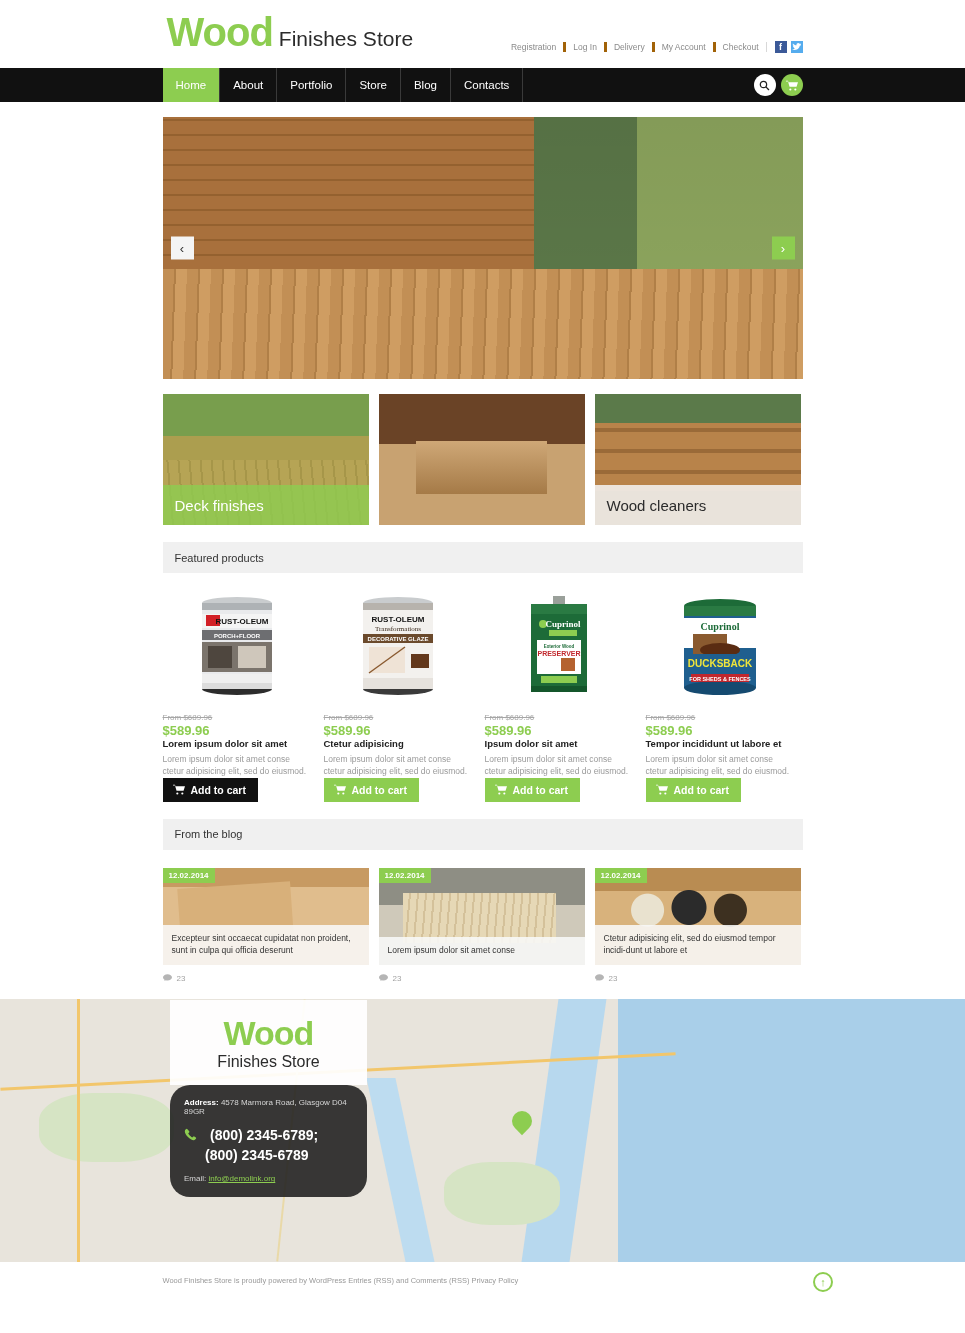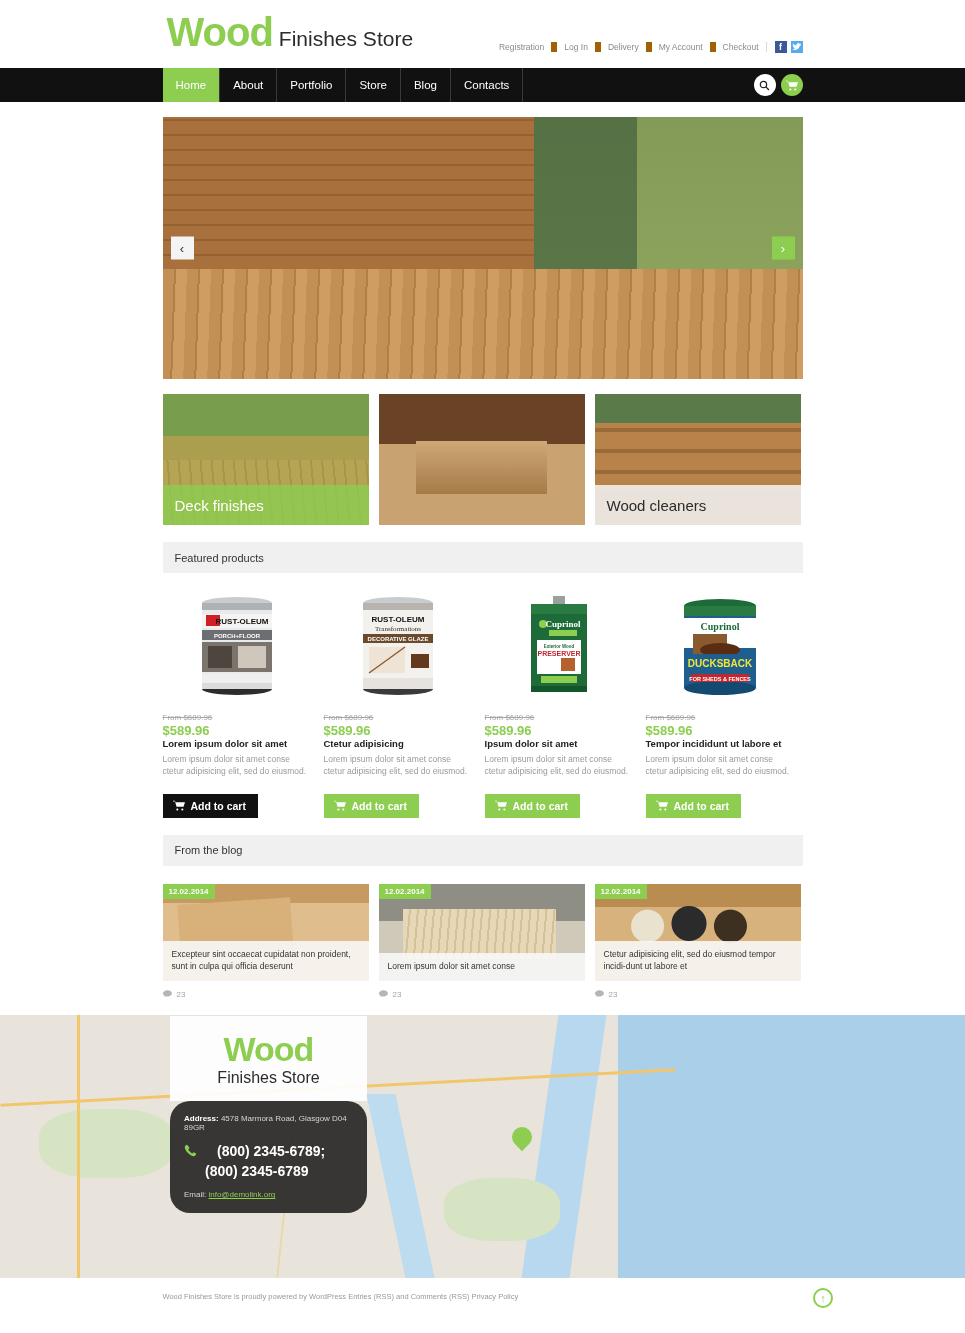--- a/index.html
+++ b/index.html
@@ -33,21 +33,21 @@
   .logo-sub {
     font-size: 21px; color: #2b2b2b; margin-left: 6px; line-height: 1;
   }
   .toplinks {
     position: absolute; right: 0; top: 41px;
     display: flex; align-items: center; gap: 0;
     font-size: 8.5px; color: #8a8a8a;
   }
   .toplinks a {
     color: #8a8a8a; text-decoration: none; padding: 0 7px;
-    border-right: 6px solid #a16207; line-height: 10px; display: block;
+    border-right: 3px solid #a16207; line-height: 10px; display: block;
   }
   .toplinks a:last-of-type { border-right: 1px solid #d8d8d8; }
   .social { display: flex; gap: 4px; margin-left: 8px; }
   .soc {
     width: 12px; height: 12px; display: flex;
     align-items: center; justify-content: center;
     font-size: 9px; font-weight: bold; color: #fff;
   }
   .soc.fb { background: #3b5998; }
   .soc.tw { background: #55acee; }
@@ -134,21 +134,21 @@
     font-size: 8px; color: #a6a6a6; text-decoration: line-through;
     margin-bottom: 1px;
   }
   .prod-price {
     font-size: 13px; color: #8dcd50; font-weight: bold; margin-bottom: 0;
   }
   .prod-title {
     font-size: 9.5px; color: #222; font-weight: bold; margin-bottom: 4px;
   }
   .prod-desc {
-    font-size: 8.5px; color: #9a9a9a; line-height: 1.45; margin-bottom: 16px;
+    font-size: 8.5px; color: #9a9a9a; line-height: 1.45; margin-bottom: 0;
   }
   .btn-cart {
     display: inline-flex; align-items: center; gap: 6px;
     padding: 6px 12px 6px 10px; color: #fff; font-size: 10.5px;
     font-weight: bold; background: #8dcd50; cursor: pointer; border: 0;
     font-family: "Liberation Sans", sans-serif;
   }
   .btn-cart.dark { background: #111111; }
 
   
@@ -194,21 +194,21 @@
   .contact-logo .cs {
     font-size: 16px; color: #2b2b2b; margin-top: 3px;
   }
   .contact-info {
     background: rgba(30,30,30,0.88); padding: 13px 14px 14px 14px;
     color: #d5d5d5;
     border-radius: 20px;
   }
   .c-addr { font-size: 8px; margin-bottom: 9px; }
   .c-addr b { color: #ffffff; }
-  .c-phone-row { display: flex; align-items: center; gap: 20px; text-align: right; }
+  .c-phone-row { display: flex; align-items: center; gap: 13px; text-align: right; }
   .c-phone {
     font-size: 14px; color: #ffffff; font-weight: bold; line-height: 1.45;
   }
   .c-phone2 { font-size: 14px; color: #ffffff; font-weight: bold; margin-left: 21px; line-height: 1.45; }
   .c-email { font-size: 8px; margin-top: 9px; }
   .c-email a { color: #8dcd50; text-decoration: underline; }
 
   
   .footer {
     width: 965px; height: 42px; background: #ffffff; position: relative;

